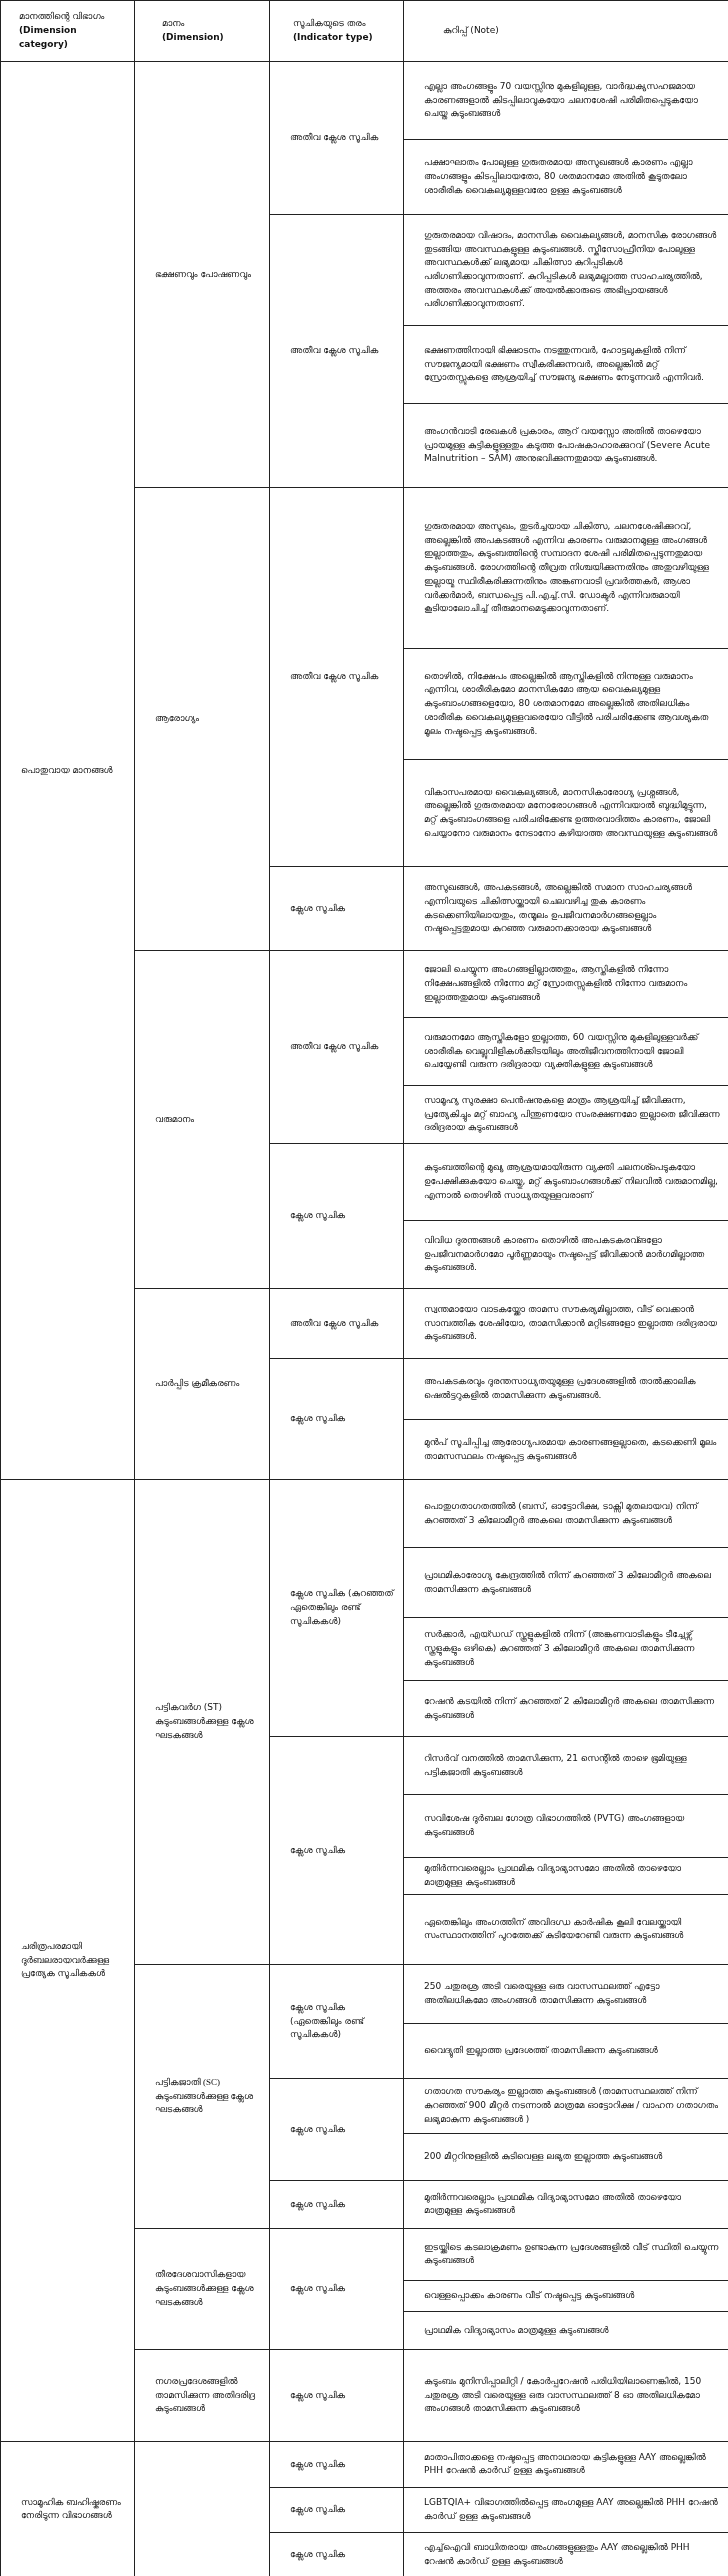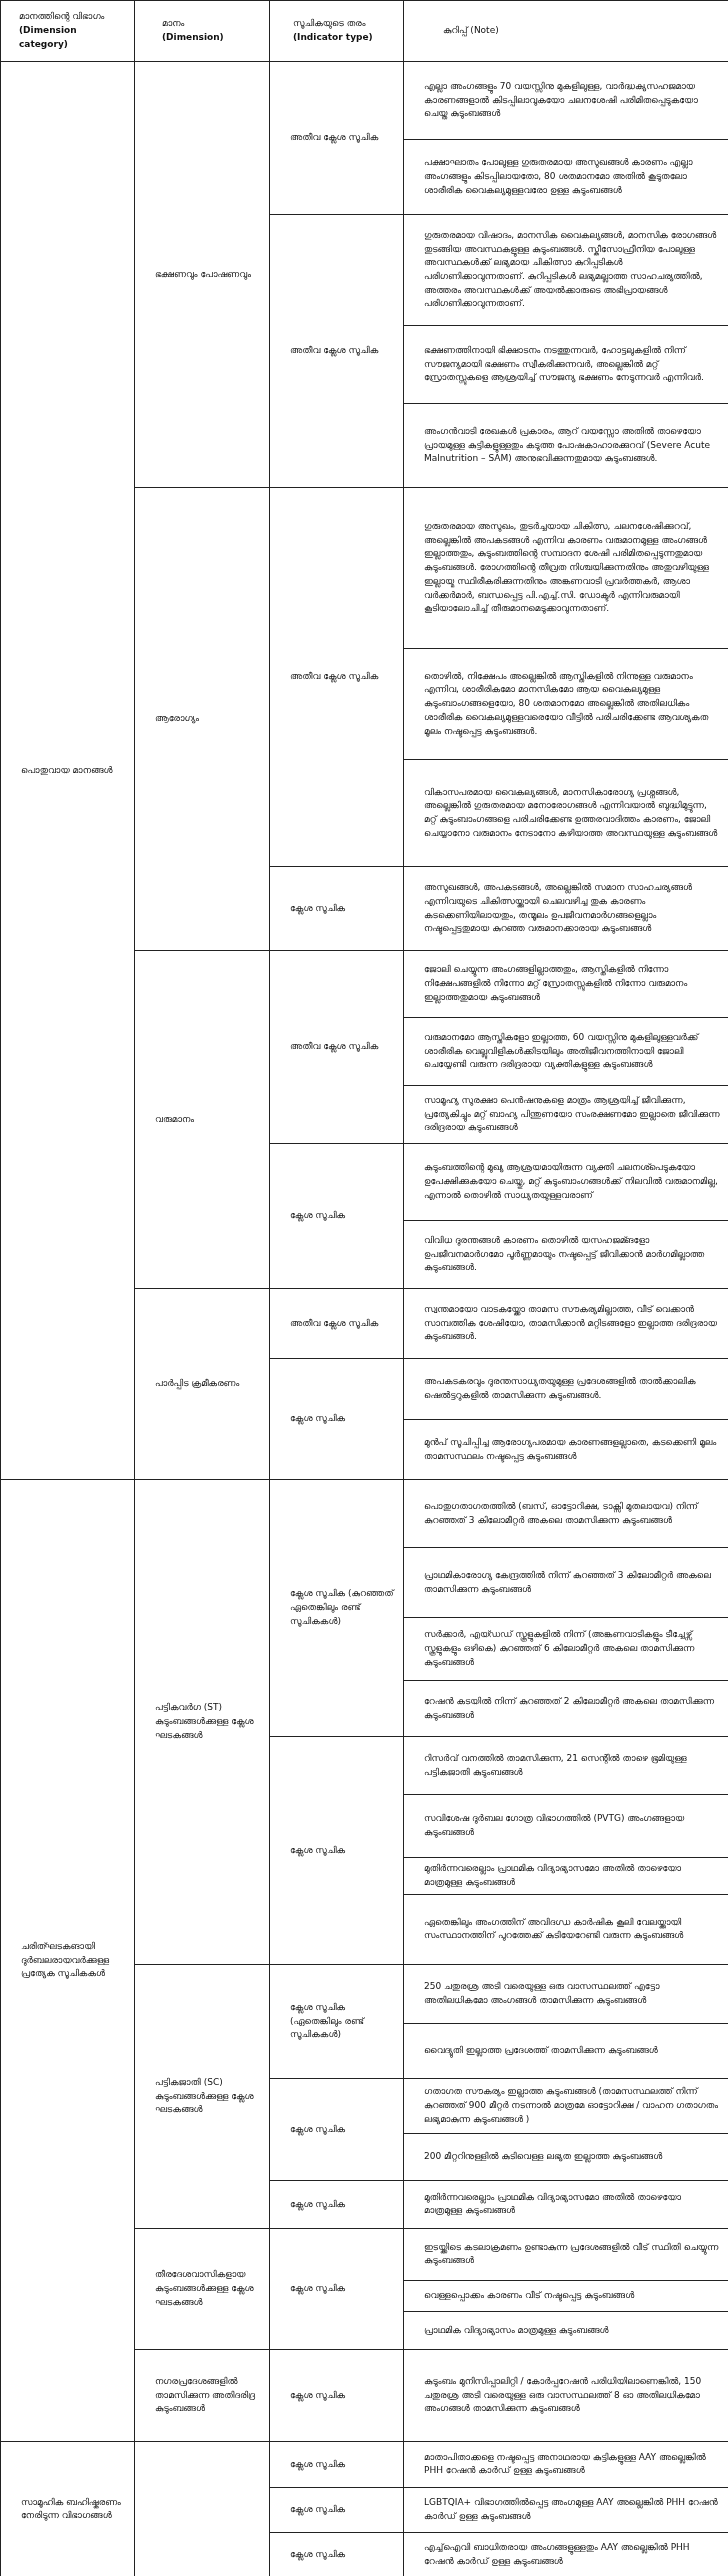--- a/index.html
+++ b/index.html
@@ -10,21 +10,21 @@
     font-size:9px;line-height:1.52;font-weight:400;text-align:left;overflow:hidden;
     overflow-wrap:break-word;padding:4.3px 7.1px 4.3px 20px;background:#fff;}
   th.hdr{font-weight:600;font-size:9.3px;line-height:1.45;vertical-align:middle;}
   th .en{font-weight:600;}
   td.cat{padding-left:18px;padding-right:10px;}
   td.dim{padding-left:20px;padding-right:10px;}
   td.ind{padding-left:24px;padding-right:10px;}
   td.note{padding-left:19px;padding-right:46px;}
   .va-top{vertical-align:top;}
   .pt80{padding-top:57px;} .pt118{padding-top:84px;} .pt70{padding-top:50px;}
-  .pt105{padding-top:75px;} .pt115{padding-top:82px;} .pt45{padding-top:32px;}
+  .pt105{padding-top:75px;} .pt115{padding-top:82px;} .pt45{padding-top:32px;font-family:Liberation Serif, serif;}
   .pt290{padding-top:206px;}
   
   td.no-bb{border-bottom:none;}
   td.no-bt{border-top:none;}
 </style>
 </head>
 <body>
 
 <div class="page">
 <table class="grid">
@@ -99,47 +99,47 @@
     <td class="note">വരുമാനമോ ആസ്തികളോ ഇല്ലാത്ത, 60 വയസ്സിനു മുകളിലുള്ളവർക്ക് ശാരീരിക വെല്ലുവിളികൾക്കിടയിലും അതിജീവനത്തിനായി ജോലി ചെയ്യേണ്ടി വരുന്ന ദരിദ്രരായ വ്യക്തികളുള്ള കുടുംബങ്ങൾ</td>
   </tr>
   <tr style="height:58px">
     <td class="note">സാമൂഹ്യ സുരക്ഷാ പെൻഷനുകളെ മാത്രം ആശ്രയിച്ച് ജീവിക്കുന്ന, പ്രത്യേകിച്ചും മറ്റ് ബാഹ്യ പിന്തുണയോ സംരക്ഷണമോ ഇല്ലാതെ ജീവിക്കുന്ന ദരിദ്രരായ കുടുംബങ്ങൾ</td>
   </tr>
   <tr style="height:77px">
     <td class="ind" rowspan="2">ക്ലേശ സൂചിക</td>
     <td class="note">കുടുംബത്തിന്റെ മുഖ്യ ആശ്രയമായിരുന്ന വ്യക്തി ചലനശ്പെടുകയോ ഉപേക്ഷിക്കുകയോ ചെയ്തു, മറ്റ് കുടുംബാംഗങ്ങൾക്ക് നിലവിൽ വരുമാനമില്ല, എന്നാൽ തൊഴിൽ സാധ്യതയുള്ളവരാണ്</td>
   </tr>
   <tr style="height:68px">
-    <td class="note">വിവിധ ദുരന്തങ്ങൾ കാരണം തൊഴിൽ യസഹജമ്ങളോ ഉപജീവനമാർഗമോ പൂർണ്ണമായും നഷ്ടപ്പെട്ട് ജീവിക്കാൻ മാർഗമില്ലാത്ത കുടുംബങ്ങൾ.</td>
+    <td class="note">വിവിധ ദുരന്തങ്ങൾ കാരണം തൊഴിൽ അപകടകരവ്ങളോ ഉപജീവനമാർഗമോ പൂർണ്ണമായും നഷ്ടപ്പെട്ട് ജീവിക്കാൻ മാർഗമില്ലാത്ത കുടുംബങ്ങൾ.</td>
   </tr>
 
   <tr style="height:70px">
     <td class="dim" rowspan="3">പാർപ്പിട ക്രമീകരണം</td>
     <td class="ind">അതീവ ക്ലേശ സൂചിക</td>
     <td class="note">സ്വന്തമായോ വാടകയ്ക്കോ താമസ സൗകര്യമില്ലാത്ത, വീട് വെക്കാൻ സാമ്പത്തിക ശേഷിയോ, താമസിക്കാൻ മറ്റിടങ്ങളോ ഇല്ലാത്ത ദരിദ്രരായ കുടുംബങ്ങൾ.</td>
   </tr>
   <tr style="height:61px">
     <td class="ind" rowspan="2">ക്ലേശ സൂചിക</td>
     <td class="note">അപകടകരവും ദുരന്തസാധ്യതയുമുള്ള പ്രദേശങ്ങളിൽ താൽക്കാലിക ഷെൽട്ടറുകളിൽ താമസിക്കുന്ന കുടുംബങ്ങൾ.</td>
   </tr>
   <tr style="height:60px">
     <td class="note">മുൻപ് സൂചിപ്പിച്ച ആരോഗ്യപരമായ കാരണങ്ങളല്ലാതെ, കടക്കെണി മൂലം താമസസ്ഥലം നഷ്ടപ്പെട്ട കുടുംബങ്ങൾ</td>
   </tr>
 
   <tr style="height:68px">
-    <td class="cat va-top pt118" rowspan="17">ചരിത്ഘടകങായി ദുർബലരായവർക്കുള്ള പ്രത്യേക സൂചികകൾ</td>
+    <td class="cat va-top pt118" rowspan="17">ചരിത്രപരമായി ദുർബലരായവർക്കുള്ള പ്രത്യേക സൂചികകൾ</td>
     <td class="dim va-top pt115" rowspan="8">പട്ടികവർഗ (ST) കുടുംബങ്ങൾക്കുള്ള ക്ലേശ ഘടകങ്ങൾ</td>
     <td class="ind" rowspan="4">ക്ലേശ സൂചിക (കുറഞ്ഞത് ഏതെങ്കിലും രണ്ട് സൂചികകൾ)</td>
     <td class="note">പൊതുഗതാഗതത്തിൽ (ബസ്, ഓട്ടോറിക്ഷ, ടാക്സി മുതലായവ) നിന്ന് കുറഞ്ഞത് 3 കിലോമീറ്റർ അകലെ താമസിക്കുന്ന കുടുംബങ്ങൾ</td>
   </tr>
   <tr style="height:70px">
     <td class="note">പ്രാഥമികാരോഗ്യ കേന്ദ്രത്തിൽ നിന്ന് കുറഞ്ഞത് 3 കിലോമീറ്റർ അകലെ താമസിക്കുന്ന കുടുംബങ്ങൾ</td>
   </tr>
   <tr style="height:63px">
-    <td class="note">സർക്കാർ, എയ്ഡഡ് സ്കൂളുകളിൽ നിന്ന് (അങ്കണവാടികളും ടീച്ചേഴ്സ് സ്കൂളുകളും ഒഴികെ) കുറഞ്ഞത് 6 കിലോമീറ്റർ അകലെ താമസിക്കുന്ന കുടുംബങ്ങൾ</td>
+    <td class="note">സർക്കാർ, എയ്ഡഡ് സ്കൂളുകളിൽ നിന്ന് (അങ്കണവാടികളും ടീച്ചേഴ്സ് സ്കൂളുകളും ഒഴികെ) കുറഞ്ഞത് 3 കിലോമീറ്റർ അകലെ താമസിക്കുന്ന കുടുംബങ്ങൾ</td>
   </tr>
   <tr style="height:56px">
     <td class="note">റേഷൻ കടയിൽ നിന്ന് കുറഞ്ഞത് 2 കിലോമീറ്റർ അകലെ താമസിക്കുന്ന കുടുംബങ്ങൾ</td>
   </tr>
   <tr style="height:58px">
     <td class="ind" rowspan="4">ക്ലേശ സൂചിക</td>
     <td class="note">റിസർവ് വനത്തിൽ താമസിക്കുന്ന, 21 സെന്റിൽ താഴെ ഭൂമിയുള്ള പട്ടികജാതി കുടുംബങ്ങൾ</td>
   </tr>
   <tr style="height:63px">
     <td class="note">സവിശേഷ ദുർബല ഗോത്ര വിഭാഗത്തിൽ (PVTG) അംഗങ്ങളായ കുടുംബങ്ങൾ</td>

